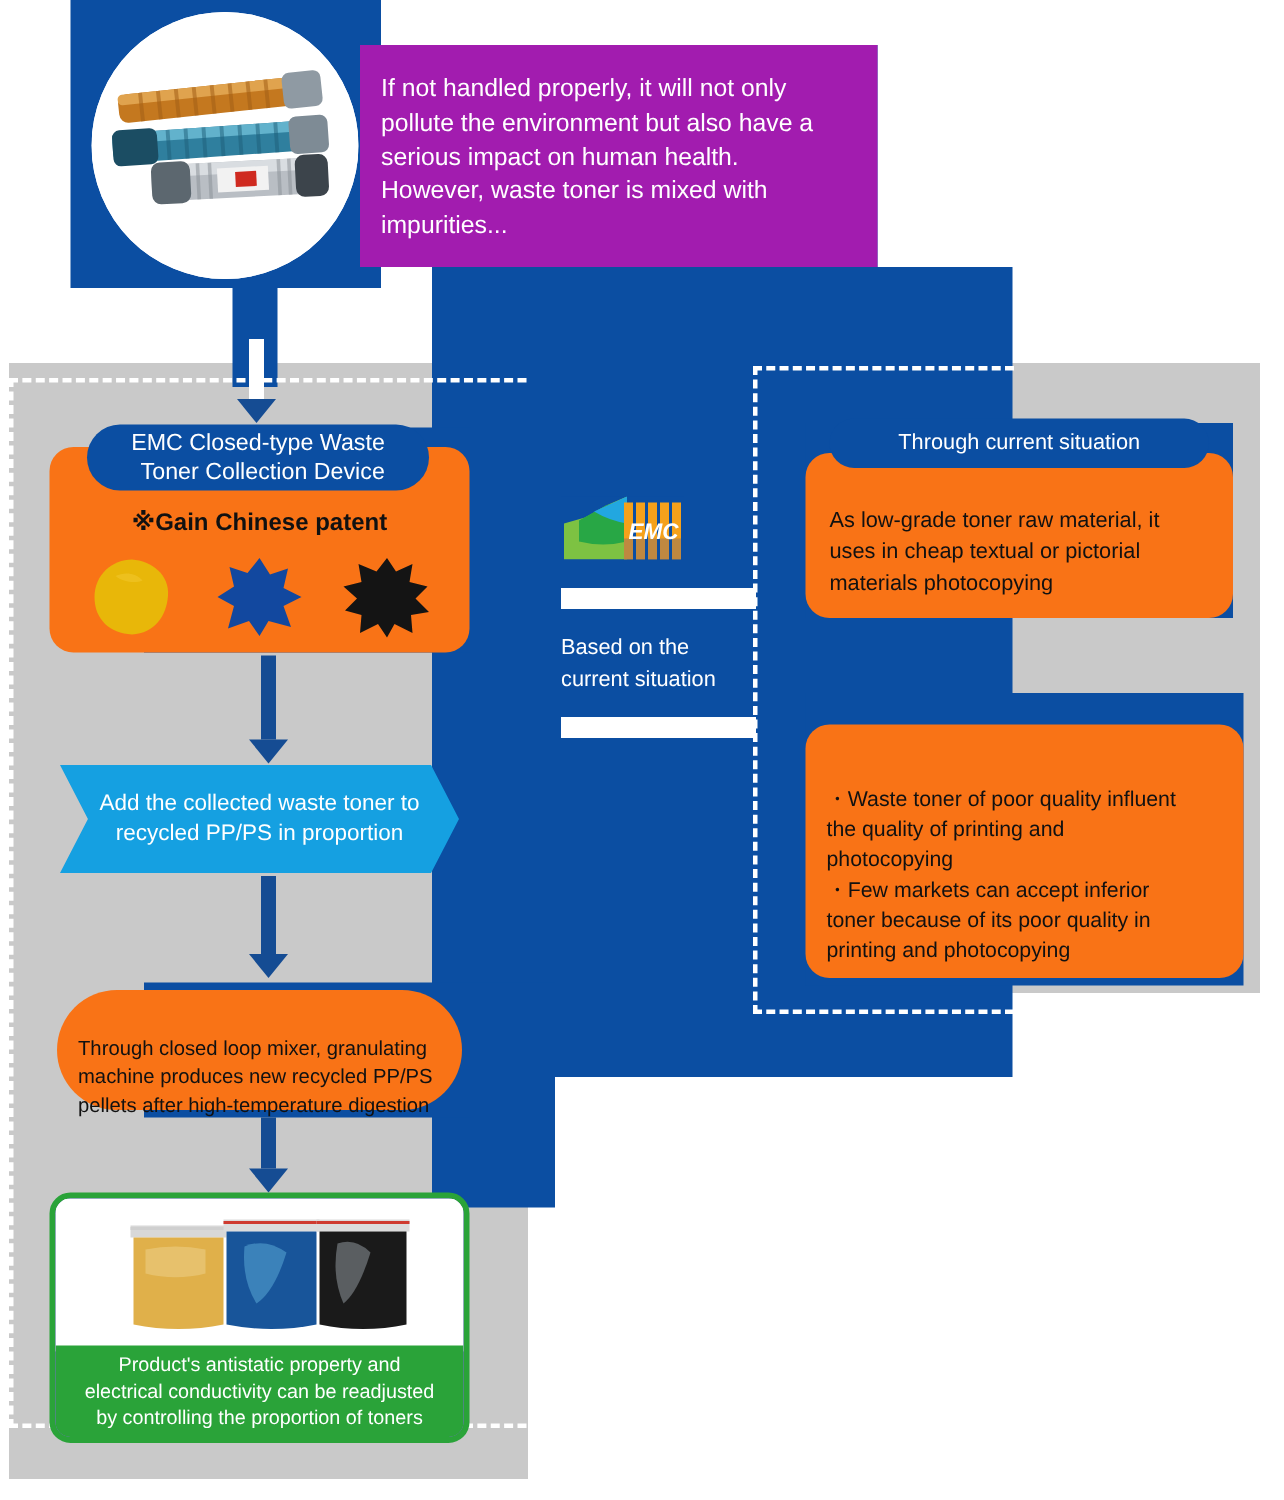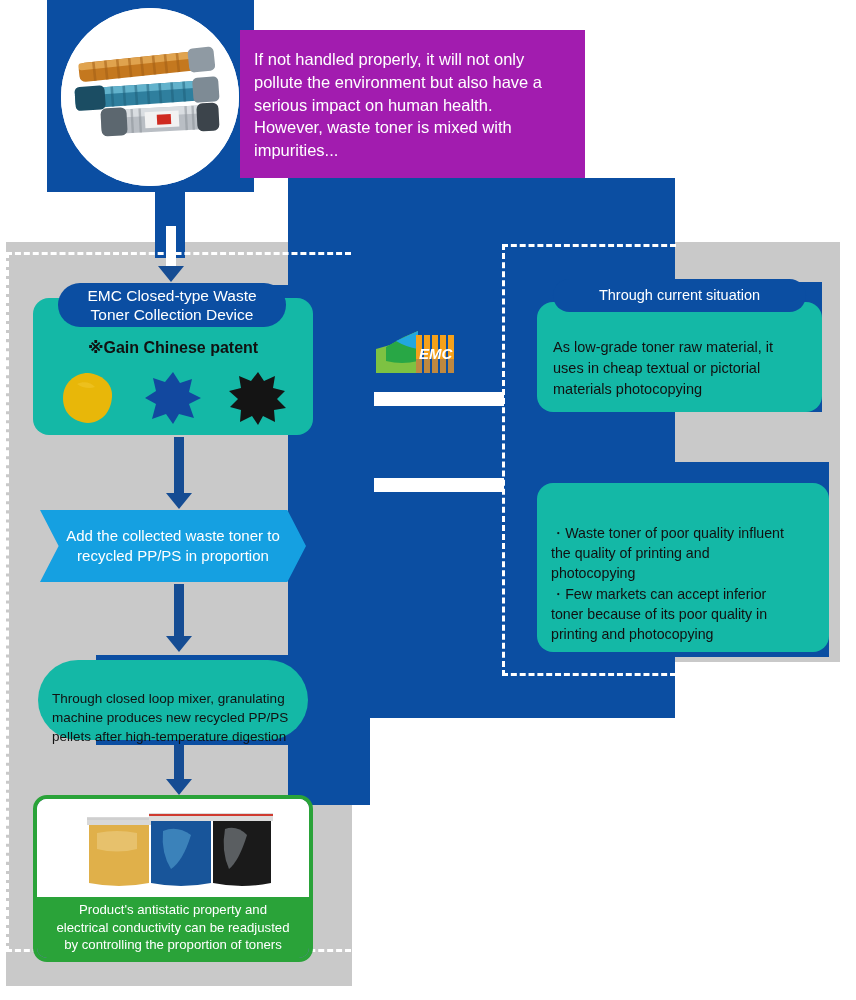--- a/index.html
+++ b/index.html
@@ -76,26 +76,26 @@
   .pill{
     border-radius:26px;
     color:#ffffff;
     text-align:center;
     display:flex;
     align-items:center;
     justify-content:center;
     line-height:1.25;
     box-sizing:border-box;
   }
-  .pill-dark{ background:#0B4EA2; }
+  .pill-dark{ background:#0B4EA2;text-align:right; }
   .pill-cyan{ background:#15A0E1; }
 
   
   .card{
-    background:#14b8a6;
+    background:#f97316;
     border-radius:18px;
     box-sizing:border-box;
   }
   .lc-device-card{
     left:33px; top:298px; width:280px; height:137px;
     border-radius:16px;
   }
   .lc-device-pill{
     left:58px; top:283px; width:228px; height:44px;
     font-size:15.5px;
@@ -368,20 +368,22 @@
       <rect x="42" y="28" width="6" height="14"></rect>
       <rect x="50" y="28" width="6" height="14"></rect>
       <rect x="58" y="28" width="6" height="14"></rect>
       <rect x="66" y="28" width="6" height="14"></rect>
       <rect x="74" y="28" width="6" height="14"></rect>
     </g>
     <text x="45" y="28" font-family="Liberation Sans, sans-serif" font-size="15" font-weight="bold" font-style="italic" fill="#ffffff">EMC</text>
   </svg>
 
   <div class="abs white-bar bar1"></div>
+  <div class="abs based-text">Based on the
+current situation</div>
   <div class="abs white-bar bar2"></div>
 
   <div class="abs card rc-ind-card">
     <span>As low-grade toner raw material, it
 uses in cheap textual or pictorial
 materials photocopying</span>
   </div>
   <div class="abs pill pill-dark rc-ind-pill">
     <span>Through current situation</span>
   </div>

